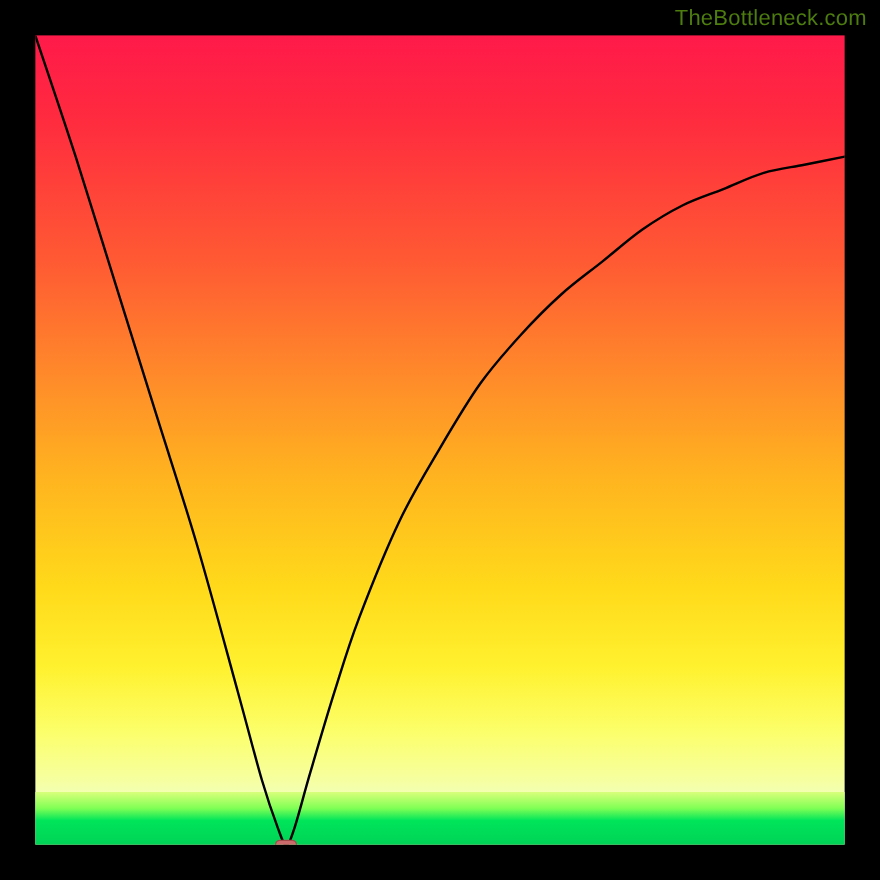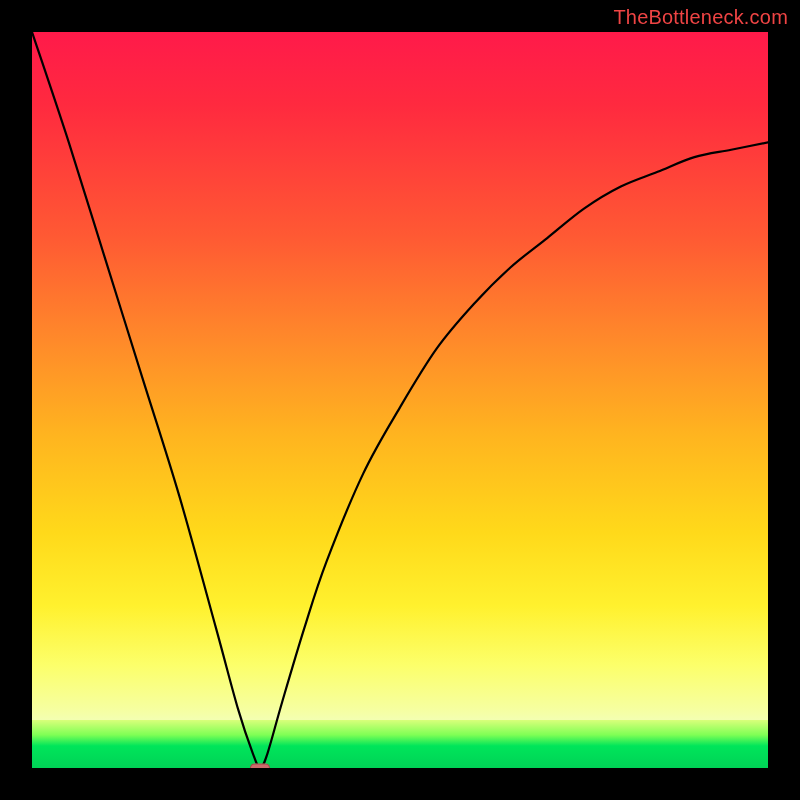--- a/index.html
+++ b/index.html
@@ -48,21 +48,21 @@
         #fff12e 78%,
         #fcff6a 86%,
         #f6ffa0 92%,
         #f0ffc4 95%
       );
   }
   .watermark {
     position: absolute;
     top: 6px;
     right: 12px;
-    color: #ef4444;
+    color: #4d7c0f;
     font-size: 20px;
     font-weight: 500;
     letter-spacing: 0.2px;
     user-select: none;
   }
   svg.curve {
     position: absolute;
     inset: 0;
   }
   .marker {

